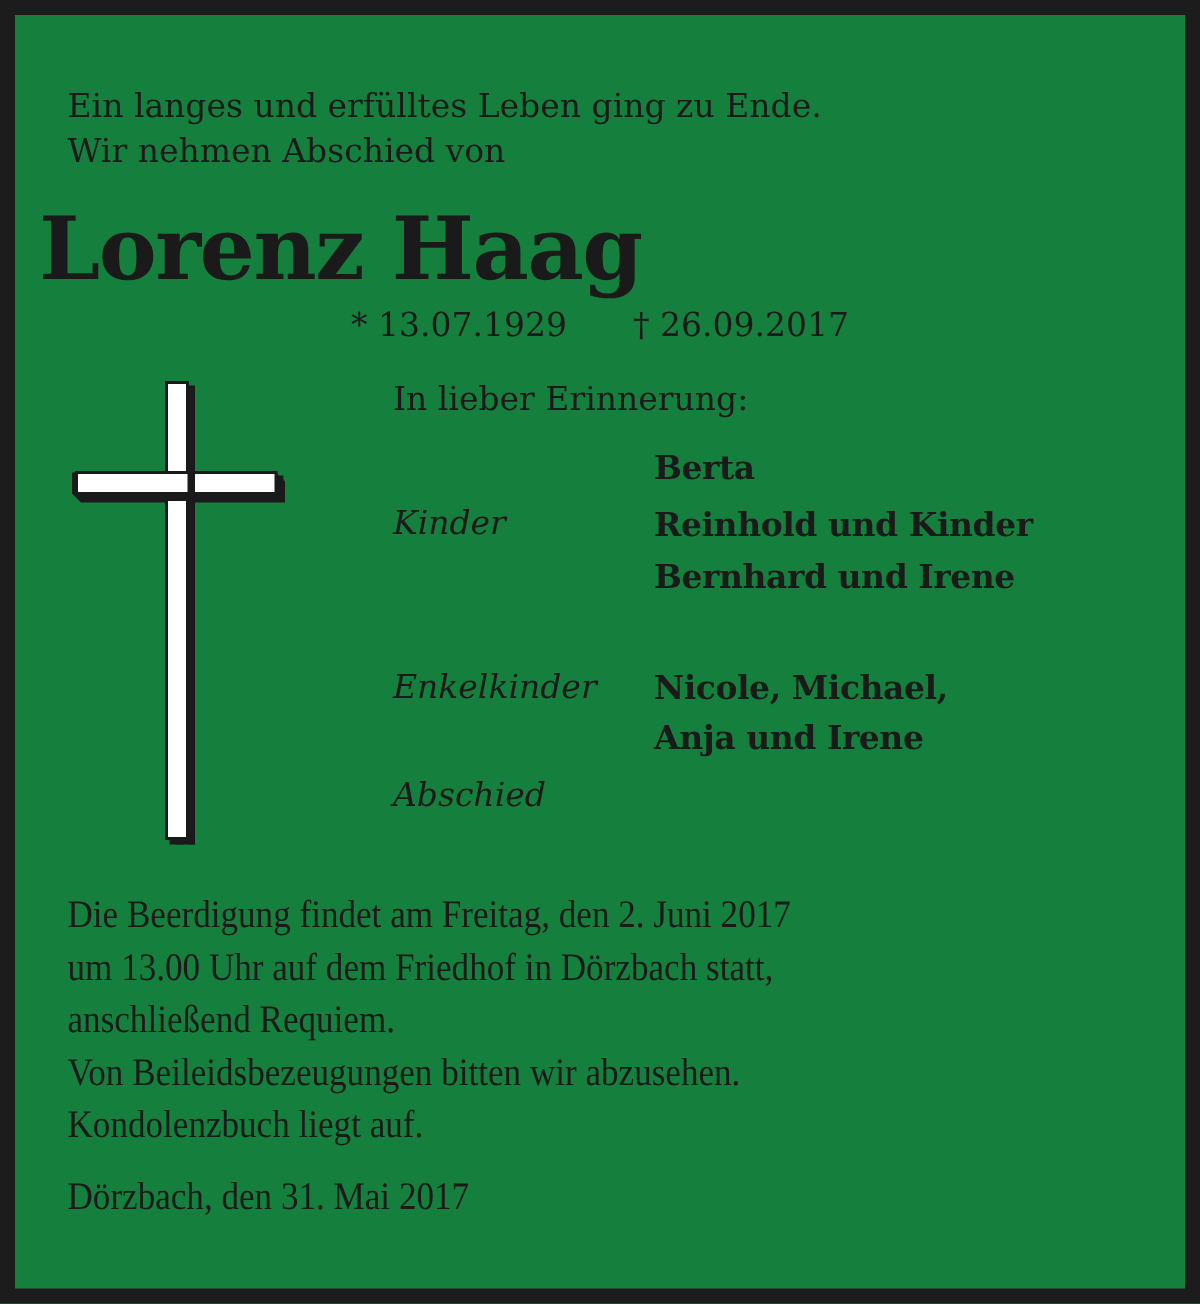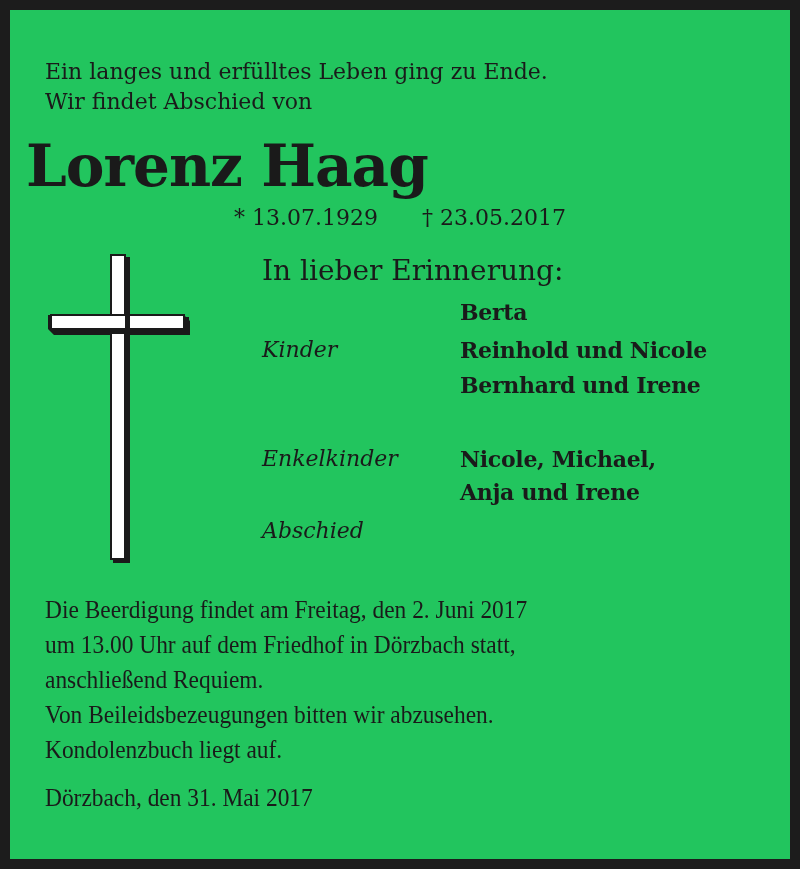--- a/index.html
+++ b/index.html
@@ -1,56 +1,56 @@
 <!DOCTYPE html>
 <html><head>
 <meta charset="utf-8">
 <style>
   html, body { margin: 0; padding: 0; }
   body {
     width: 800px; height: 869px; background: #1c1c1c; position: relative; overflow: hidden;
     font-family: "DejaVu Serif", "Liberation Serif", serif; color: #1a1a1a;
   }
   .card {
-    position: absolute; left: 10px; top: 10px; width: 780px; height: 849px; background: #22c55e;
+    position: absolute; left: 10px; top: 10px; width: 780px; height: 849px; background: #15803d;
   }
   .abs { position: absolute; white-space: nowrap; }
   .intro { left: 35px; font-size: 22px; line-height: 30px; }
   .name {
     left: 16px; width: 780px; text-align: left; top: 121px;
     font-size: 58px; font-weight: bold; letter-spacing: -1px; line-height: 70px;
   }
   .dates { left: 0; width: 780px; text-align: center; top: 195px; font-size: 22px; }
   .dates span { display: inline-block; }
   .dates .sep { width: 30px; }
-  .memory { left: 252px; top: 244px; font-size: 28px; }
+  .memory { left: 252px; top: 244px; font-size: 22px; }
   .rel { left: 252px; font-size: 22px; font-style: italic; }
-  .fam { left: 426px; font-size: 22px; font-weight: bold; letter-spacing: -0.3px; margin-left: 24px; }
+  .fam { left: 426px; font-size: 22px; font-weight: bold; letter-spacing: -0.3px; }
   .body-text {
     left: 35px; font-family: "Liberation Serif", serif; font-size: 26px;
     transform: scaleX(0.9); transform-origin: left top;
   }
   .cross { position: absolute; left: 30px; top: 235px; width: 150px; height: 320px; }
 </style>
 </head>
 <body>
 
 <div class="card">
 
   <div class="abs intro" style="top:47px">Ein langes und erfülltes Leben ging zu Ende.</div>
-  <div class="abs intro" style="top:77px">Wir findet Abschied von</div>
+  <div class="abs intro" style="top:77px">Wir nehmen Abschied von</div>
 
   <div class="abs name">Lorenz Haag</div>
 
   <div class="abs dates">
     <span>*</span>
     <span>13.07.1929</span>
     <span class="sep"></span>
     <span>†</span>
-    <span>23.05.2017</span>
+    <span>26.09.2017</span>
   </div>
 
   <svg class="cross" viewBox="0 0 150 320">
 
     <polygon points="79,12 85,18 85,70 146,70 152,76 152,90 146,90 85,90 85,318 79,318 73,312 73,90 16,90 10,84 10,70 73,70 73,12" fill="#1a1a1a" transform="translate(-2,0)"></polygon>
 
     <rect x="71" y="10" width="14" height="304" fill="#ffffff" stroke="#1a1a1a" stroke-width="2"></rect>
 
     <rect x="11" y="70" width="133" height="14" fill="#ffffff" stroke="#1a1a1a" stroke-width="2"></rect>
 
@@ -60,21 +60,21 @@
     <rect x="13" y="84" width="133" height="5" fill="#1a1a1a"></rect>
     <rect x="144" y="72" width="5" height="17" fill="#1a1a1a"></rect>
     <rect x="73" y="314" width="17" height="4" fill="#1a1a1a"></rect>
   </svg>
 
   <div class="abs memory">In lieber Erinnerung:</div>
 
   <div class="abs fam" style="top:289px">Berta</div>
 
   <div class="abs rel" style="top:327px">Kinder</div>
-  <div class="abs fam" style="top:327px">Reinhold und Nicole</div>
+  <div class="abs fam" style="top:327px">Reinhold und Kinder</div>
   <div class="abs fam" style="top:362px">Bernhard und Irene</div>
 
   <div class="abs rel" style="top:436px">Enkelkinder</div>
   <div class="abs fam" style="top:436px">Nicole, Michael,</div>
   <div class="abs fam" style="top:469px">Anja und Irene</div>
 
   <div class="abs rel" style="top:508px">Abschied</div>
 
   <div class="abs body-text" style="top:585px">Die Beerdigung findet am Freitag, den 2. Juni 2017</div>
   <div class="abs body-text" style="top:620px">um 13.00 Uhr auf dem Friedhof in Dörzbach statt,</div>

